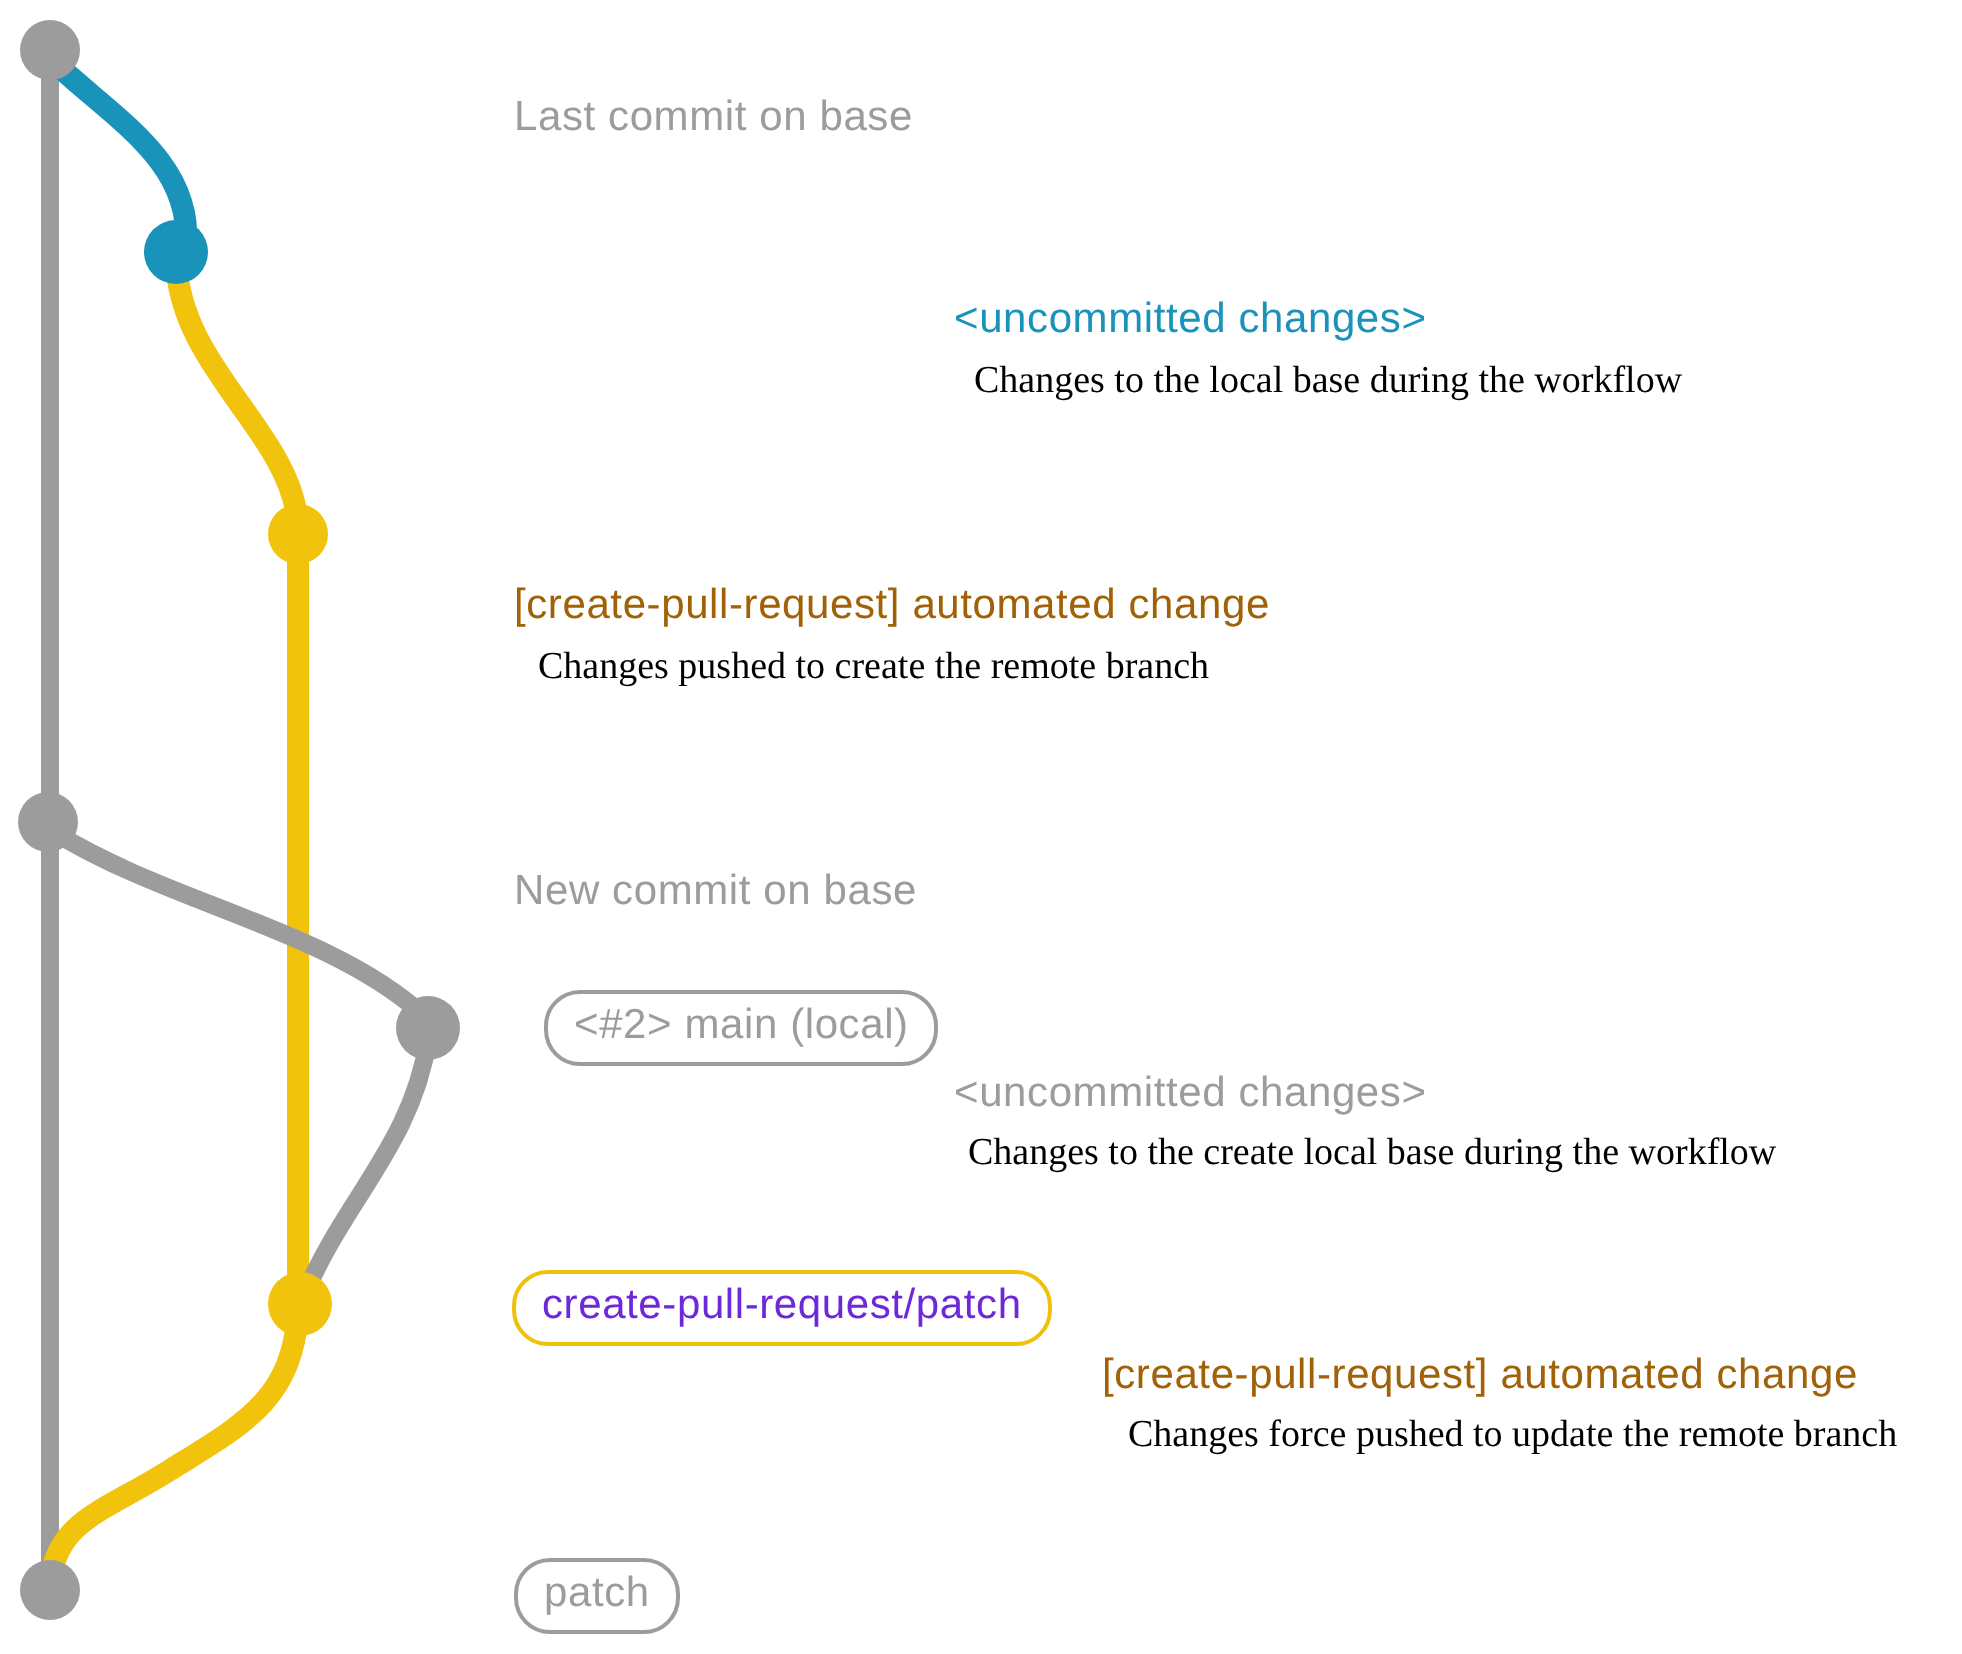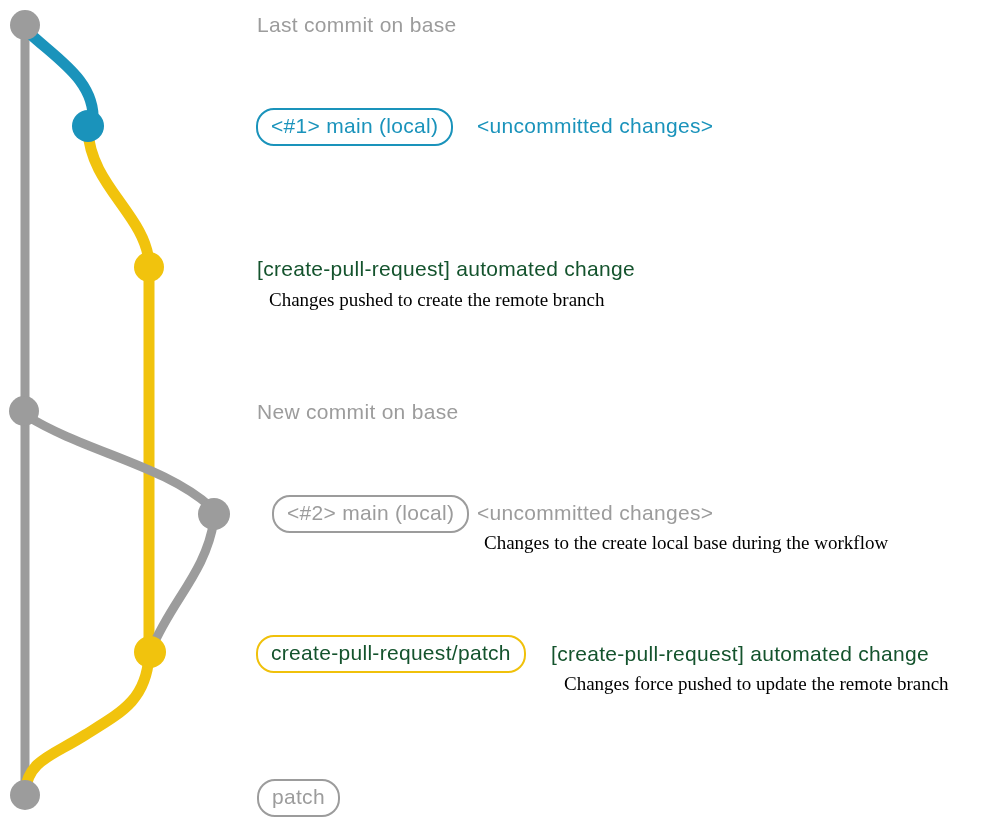--- a/index.html
+++ b/index.html
@@ -11,44 +11,45 @@
     overflow: hidden;
     font-family: "Liberation Sans", sans-serif;
   }
   .graph-svg { position: absolute; left: 0; top: 0; }
   .lbl {
     position: absolute;
     white-space: nowrap;
     font-size: 21px;
     letter-spacing: 0.3px;
     line-height: 1.15;
+    margin-top: 34px;
   }
   .serif {
     font-family: "Liberation Serif", serif;
     font-size: 19px;
     letter-spacing: 0;
     color: #000000;
   }
   .gray-t   { color: #9c9c9c; }
   .blue-t   { color: #1a93bb; }
-  .yellow-t { color: #14532d; }
+  .yellow-t { color: #a16207; }
   .badge {
     position: absolute;
     display: inline-block;
     border: 2.5px solid;
     border-radius: 18px;
     padding: 4px 13px 6px 13px;
     font-size: 21px;
     letter-spacing: 0.3px;
     background: #ffffff;
     white-space: nowrap;
   }
   .badge-blue   { color: #1a93bb; border-color: #1a93bb; }
   .badge-gray   { color: #9c9c9c; border-color: #9c9c9c; }
-  .badge-yellow { color: #14532d; border-color: #f0c10b; text-align: right; }
+  .badge-yellow { color: #6d28d9; border-color: #f0c10b; text-align: right; }
 </style>
 </head>
 <body>
 
 <div class="canvas">
 
   <svg class="graph-svg" width="981" height="827" viewBox="0 0 981 827">
 
     <line x1="25" y1="25" x2="25" y2="795" stroke-width="9" fill="none" stroke="#9c9c9c"></line>
 
@@ -68,22 +69,22 @@
     <circle cx="88" cy="126" r="16" fill="#1a93bb"></circle>
     <circle cx="149" cy="267" r="15" fill="#f1c30d"></circle>
     <circle cx="24" cy="411" r="15" fill="#9c9c9c"></circle>
     <circle cx="214" cy="514" r="16" fill="#9c9c9c"></circle>
     <circle cx="150" cy="652" r="16" fill="#f1c30d"></circle>
     <circle cx="25" cy="795" r="15" fill="#9c9c9c"></circle>
   </svg>
 
   <div class="lbl gray-t" style="left:257px; top:13px;">Last commit on base</div>
 
-  <div class="badge badge-blue" style="left:256px; top:108px;">&lt;#1&gt; main (local)</div>
   <div class="lbl blue-t" style="left:477px; top:114px;">&lt;uncommitted changes&gt;</div>
+  <div class="lbl serif" style="left:487px; top:146px;">Changes to the local base during the workflow</div>
 
   <div class="lbl yellow-t" style="left:257px; top:257px;">[create-pull-request] automated change</div>
   <div class="lbl gray-t" style="left:257px; top:400px;">New commit on base</div>
 
   <div class="lbl serif" style="left:269px; top:289px;">Changes pushed to create the remote branch</div>
 
   <div class="badge badge-gray" style="left:272px; top:495px;">&lt;#2&gt; main (local)</div>
   <div class="lbl gray-t" style="left:477px; top:501px;">&lt;uncommitted changes&gt;</div>
   <div class="lbl serif" style="left:484px; top:532px;">Changes to the create local base during the workflow</div>
 

